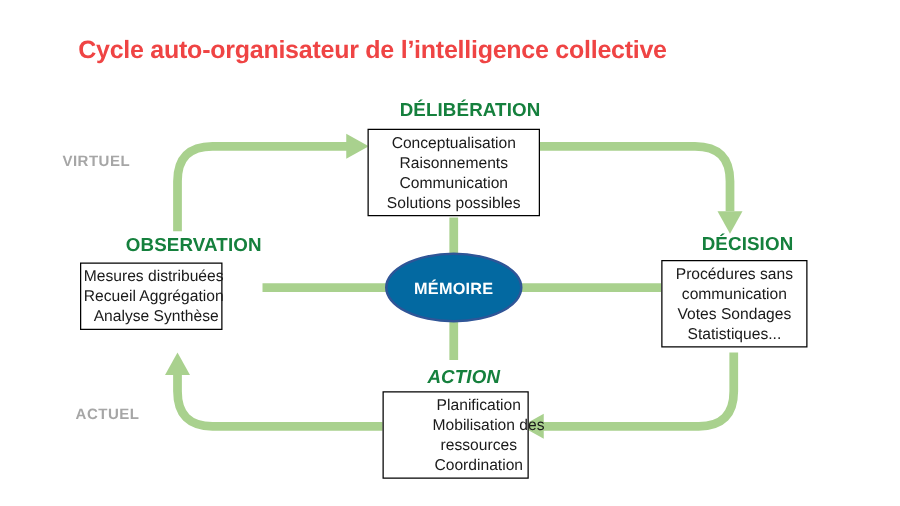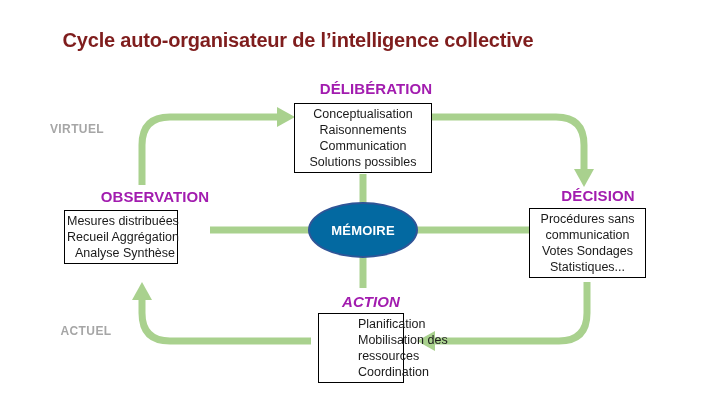--- a/index.html
+++ b/index.html
@@ -3,40 +3,40 @@
 <meta charset="utf-8">
 <style>
   html,body{margin:0;padding:0;background:#ffffff;}
   #stage{
     position:relative;width:720px;height:405px;background:#ffffff;overflow:hidden;
     font-family:"Liberation Sans",sans-serif;
   }
   #arrows{position:absolute;left:0;top:0;z-index:1;}
   .title{
     position:absolute;left:0;top:29px;width:596px;text-align:center;
-    font-size:20px;font-weight:bold;color:#7f1d1d;letter-spacing:-0.2px;z-index:2;
+    font-size:20px;font-weight:bold;color:#ef4444;letter-spacing:-0.2px;z-index:2;
   }
   .node-label{
     position:absolute;transform:translateX(-50%);white-space:nowrap;
-    font-size:15px;font-weight:bold;color:#a21caf;z-index:2;letter-spacing:0.1px;padding-left:26px;
+    font-size:15px;font-weight:bold;color:#15803d;z-index:2;letter-spacing:0.1px;padding-left:26px;
   }
   .side-label{
     position:absolute;transform:translateX(-50%);white-space:nowrap;
     font-size:12px;font-weight:bold;color:#A6A6A6;z-index:2;letter-spacing:0.4px;
   }
   .node-box{
     position:absolute;background:#ffffff;border:1.5px solid #000000;z-index:2;
     text-align:center;font-size:12.5px;color:#1a1a1a;line-height:16px;
     padding:2px 2px;box-sizing:border-box;
   }
   .node-box .line{white-space:nowrap;}
   #deliberation-box{left:294px;top:103px;width:138px;}
   #observation-box{left:64px;top:210px;width:114px;text-align:right;}
   #decision-box{left:529px;top:208px;width:117px;}
-  #action-box{left:318px;top:313px;width:86px;padding-left:39px;}
+  #action-box{left:306px;top:313px;width:117px;padding-left:39px;}
   .memory-ellipse{
     position:absolute;left:308px;top:202px;width:110px;height:56px;z-index:3;
     background:#0369a1;border:2.5px solid #2F5597;border-radius:50%;
     display:flex;align-items:center;justify-content:center;box-sizing:border-box;
     color:#ffffff;font-size:13px;font-weight:bold;letter-spacing:0.2px;
   }
 </style>
 </head>
 <body>
 

